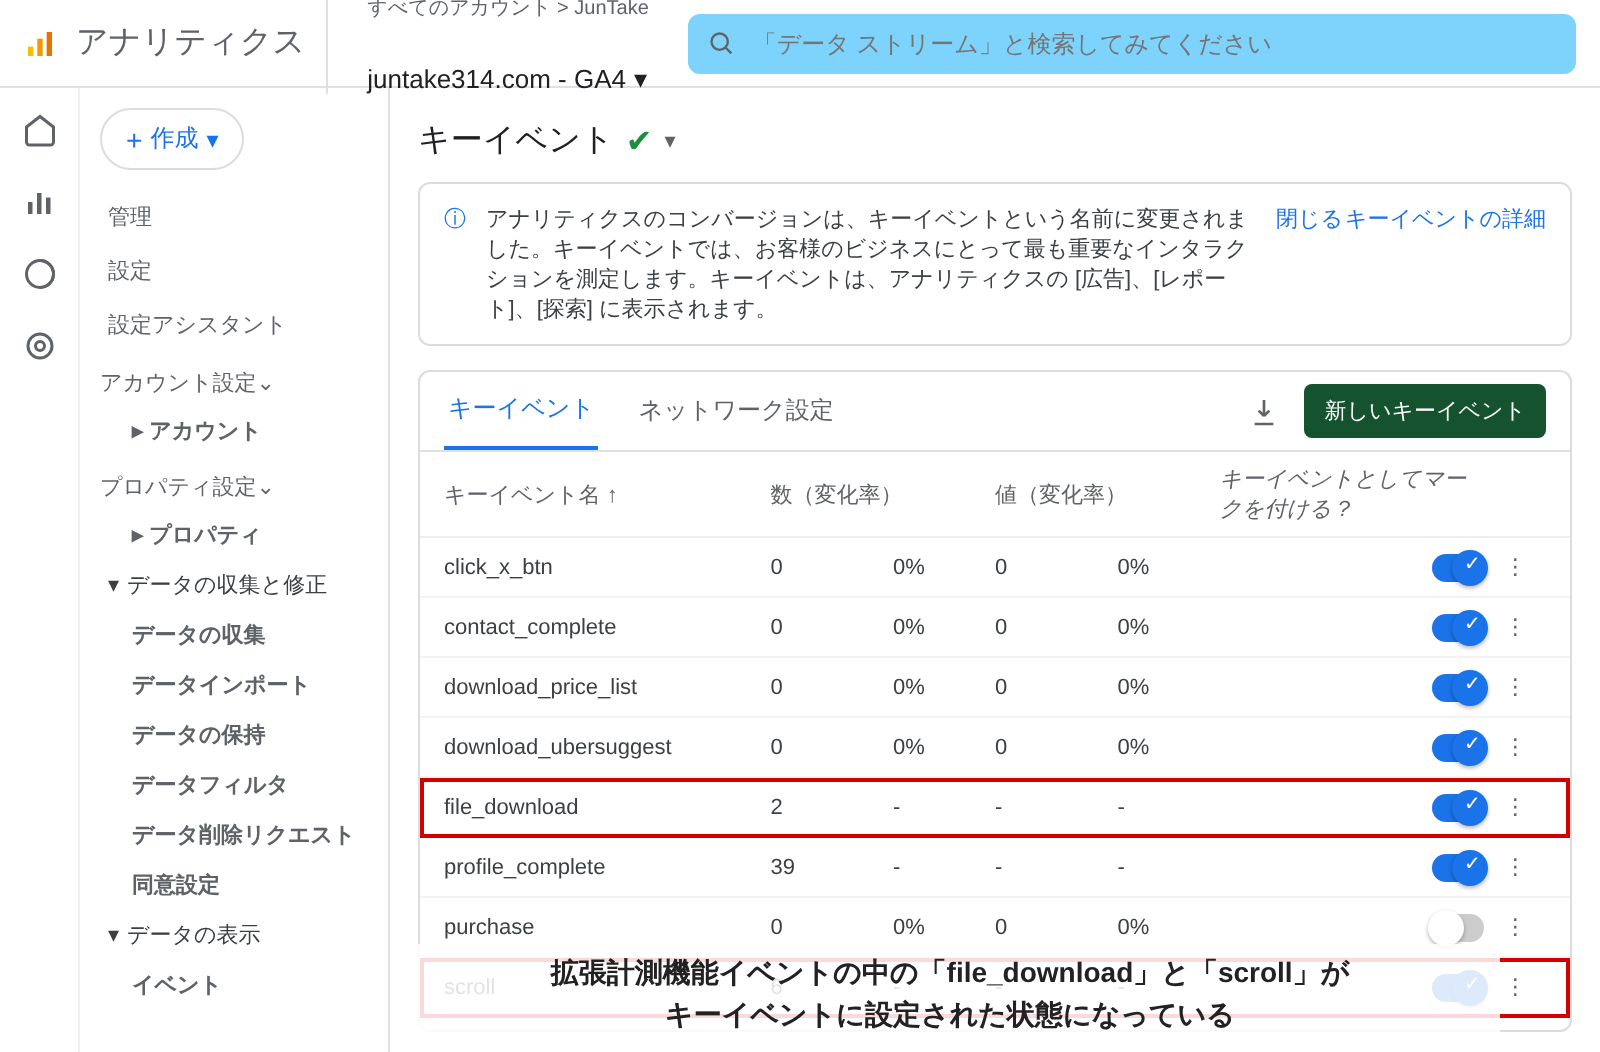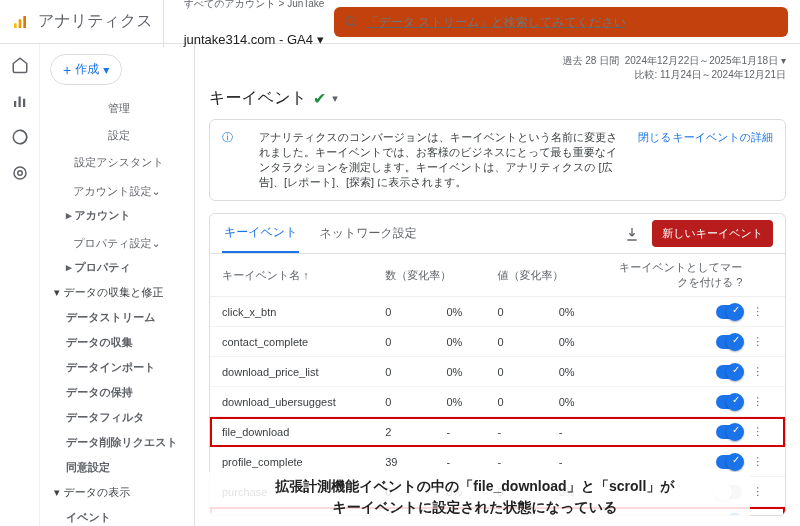--- a/index.html
+++ b/index.html
@@ -2,44 +2,44 @@
 <html><head>
 <meta charset="utf-8">
 <style>
 * { box-sizing: border-box; margin: 0; padding: 0; }
 body { font-family: "Helvetica Neue", Arial, sans-serif; font-size: 12px; color: #3c4043; background: #fff; width: 800px; height: 526px; overflow: hidden; position: relative; }
 .header { display: flex; align-items: center; height: 44px; border-bottom: 1px solid #e0e0e0; padding: 0 12px; gap: 10px; }
 .logo-icon { width: 16px; height: 16px; display: inline-block; }
 .brand { font-size: 16px; color: #5f6368; }
 .acct { display: flex; flex-direction: column; font-size: 10px; color: #5f6368; border-left: 1px solid #e0e0e0; padding-left: 20px; }
 .acct-bot { display: flex; align-items: center; gap: 4px; color: #202124; font-size: 13px; margin-top: 21px; }
-.search { flex: 1; display: flex; align-items: center; background: #c2410c; border-radius: 6px; height: 30px; padding: 0 10px; margin-left: 0; color: #5f6368; gap: 8px; text-decoration: underline; }
+.search { flex: 1; display: flex; align-items: center; background: #7dd3fc; border-radius: 6px; height: 30px; padding: 0 10px; margin-left: 10px; color: #5f6368; gap: 8px; }
 .search input { border: none; background: transparent; outline: none; font-size: 12px; width: 100%; }
 .body { display: flex; height: 482px; }
 .iconbar { width: 40px; display: flex; flex-direction: column; align-items: center; padding-top: 12px; gap: 18px; border-right: 1px solid #f0f0f0; }
 .iconbar .ic { width: 18px; height: 18px; color: #5f6368; }
 .create-btn { display: flex; align-items: center; gap: 4px; border: 1px solid #dadce0; border-radius: 40px; padding: 6px 12px; color: #1a73e8; font-size: 12px; margin: 10px 0 10px 10px; width: fit-content; white-space: nowrap; }
 .sidebar { width: 155px; border-right: 1px solid #e0e0e0; overflow-y: auto; font-size: 11px; display:flex; flex-direction:column;}
 .nav { padding: 0 0 10px 0; }
-.nav-item { padding: 6px 10px 6px 14px; color: #5f6368; cursor: pointer; text-align: center; }
-.nav-head { display: flex; align-items: center; justify-content: center; padding: 8px 10px 4px 10px; color: #5f6368; font-size: 11px; font-family: Liberation Serif, serif; }
+.nav-item { padding: 6px 10px 6px 14px; color: #5f6368; cursor: pointer; }
+.nav-head { display: flex; align-items: center; justify-content: flex-start; padding: 8px 10px 4px 10px; color: #5f6368; font-size: 11px; font-family: Liberation Serif, serif; }
 .nav-sub { padding: 5px 10px 5px 26px; color: #5f6368; cursor: pointer; white-space: nowrap; font-weight: bold; }
 .nav-group { padding: 5px 10px 5px 14px; color: #3c4043; display:flex; align-items:center; gap:4px; cursor:pointer;}
 .main { flex: 1; padding: 10px 14px; overflow: hidden; display:flex; flex-direction:column;}
 .topright { text-align: right; font-size: 10px; color: #5f6368; line-height: 1.4; }
 .page-title { display:flex; align-items:center; gap:6px; margin: 6px 0 10px; font-size:16px; color:#202124;}
 .info-box { border:1px solid #dadce0; border-radius:6px; padding:10px 12px; display:flex; gap:10px; font-size:11px; align-items:flex-start; margin-bottom:12px;}
 .info-box .links { margin-left:auto; display:flex; gap:1px; white-space:nowrap;justify-content:center;}
 .info-box a { color:#1a73e8; text-decoration:none; cursor:pointer;}
 .card { border:1px solid #dadce0; border-radius:6px; flex:1; display:flex; flex-direction:column; overflow:hidden;}
 .tabs { display:flex; align-items:center; border-bottom:1px solid #e0e0e0; padding: 0 12px; gap:18px; font-size:12px;}
 .tab { padding:10px 2px; color:#5f6368; cursor:pointer; }
 .tab.active { color:#1a73e8; border-bottom:2px solid #1a73e8; }
 .tabs .tools { margin-left:auto; display:flex; align-items:center; gap:12px;}
-.newbtn { background:#b91c1c; color:#fff; border-radius:4px; padding:6px 10px; font-size:11px; cursor:pointer;}
+.newbtn { background:#14532d; color:#fff; border-radius:4px; padding:6px 10px; font-size:11px; cursor:pointer;}
 .thead, .trow { display:grid; grid-template-columns: 1.6fr 0.6fr 0.5fr 0.6fr 0.5fr 1.3fr 0.3fr; align-items:center; padding:6px 12px; font-size:11px;}
 .thead { color:#5f6368; border-bottom:1px solid #eee;}
 .trow { border-bottom:1px solid #f3f3f3; min-height:30px;}
 .trow.hl { outline:2px solid #d40000; outline-offset:-2px;}
 .toggle { width:26px; height:14px; border-radius:8px; background:#1a73e8; position:relative; margin-left:auto;}
 .toggle.off { background:#ccc;}
 .toggle::after { content:""; position:absolute; right:-2px; top:-2px; width:18px; height:18px; border-radius:50%; background:#1a73e8; box-shadow:0 1px 2px rgba(0,0,0,.3);}
 .toggle.off::after { background:#fff; right:auto; left:-2px;}
 .toggle::before { content:"✓"; position:absolute; right:2px; top:-1px; font-size:10px; color:#fff; z-index:1;}
 .toggle.off::before { content:"";}
@@ -125,51 +125,46 @@
       <div class="nav-head">
           <span>プロパティ設定</span>
           <span>⌄</span>
         </div>
       <div class="nav-sub"><span>▸ </span><span>プロパティ</span></div>
       <div class="nav-group">
           <span>▾</span>
           <span>データの収集と修正</span>
         </div>
       <div id="g1">
-          <div class="nav-sub">データストリーム</div>
           <div class="nav-sub">データの収集</div>
           <div class="nav-sub">データインポート</div>
           <div class="nav-sub">データの保持</div>
           <div class="nav-sub">データフィルタ</div>
           <div class="nav-sub">データ削除リクエスト</div>
           <div class="nav-sub">同意設定</div>
         </div>
       <div class="nav-group">
           <span>▾</span>
           <span>データの表示</span>
         </div>
       <div id="g2">
           <div class="nav-sub">イベント</div>
         </div>
     </div>
   </div>
 
   <div class="main">
-    <div class="topright">
-      <span>過去 28 日間</span>&nbsp;&nbsp;<span>2024年12月22日～2025年1月18日</span> <span>▾</span><br>
-      <span>比較: 11月24日～2024年12月21日</span>
-    </div>
     <div class="page-title">
       <span>キーイベント</span>
       <span style="color:#1e8e3e;">✔</span>
         <span style="color:#5f6368;font-size:11px;">▾</span>
     </div>
     <div class="info-box">
       <span style="color:#1a73e8;">ⓘ</span>
-      <span style="flex:1;margin-left:16px;">アナリティクスのコンバージョンは、キーイベントという名前に変更されました。キーイベントでは、お客様のビジネスにとって最も重要なインタラクションを測定します。キーイベントは、アナリティクスの [広告]、[レポート]、[探索] に表示されます。</span>
+      <span style="flex:1;">アナリティクスのコンバージョンは、キーイベントという名前に変更されました。キーイベントでは、お客様のビジネスにとって最も重要なインタラクションを測定します。キーイベントは、アナリティクスの [広告]、[レポート]、[探索] に表示されます。</span>
       <div class="links">
         <a>閉じる</a>
         <a>キーイベントの詳細</a>
       </div>
     </div>
     <div class="card">
       <div class="tabs">
         <div class="tab active">キーイベント</div>
         <div class="tab">ネットワーク設定</div>
         <div class="tools">
@@ -178,21 +173,21 @@
                 <path d="M12 3v12m0 0l-4-4m4 4l4-4M5 21h14"></path>
               </svg>
             </span>
           <div class="newbtn">新しいキーイベント</div>
         </div>
       </div>
       <div class="thead">
         <div><span>キーイベント名</span> <span>↑</span></div>
         <div style="grid-column:span 2;">数（変化率）</div>
         <div style="grid-column:span 2;">値（変化率）</div>
-        <div style="text-align:right;"><span>キーイベントとしてマークを付ける</span> <span>?</span></div>
+        <div style="font-style:italic;"><span>キーイベントとしてマークを付ける</span> <span>?</span></div>
         <div></div>
       </div>
       <div id="rows">
           <div class="trow">
             <div>click_x_btn</div>
             <div>0</div>
             <div>0%</div>
             <div>0</div>
             <div>0%</div>
             <div style="display:flex;justify-content:flex-end;">

